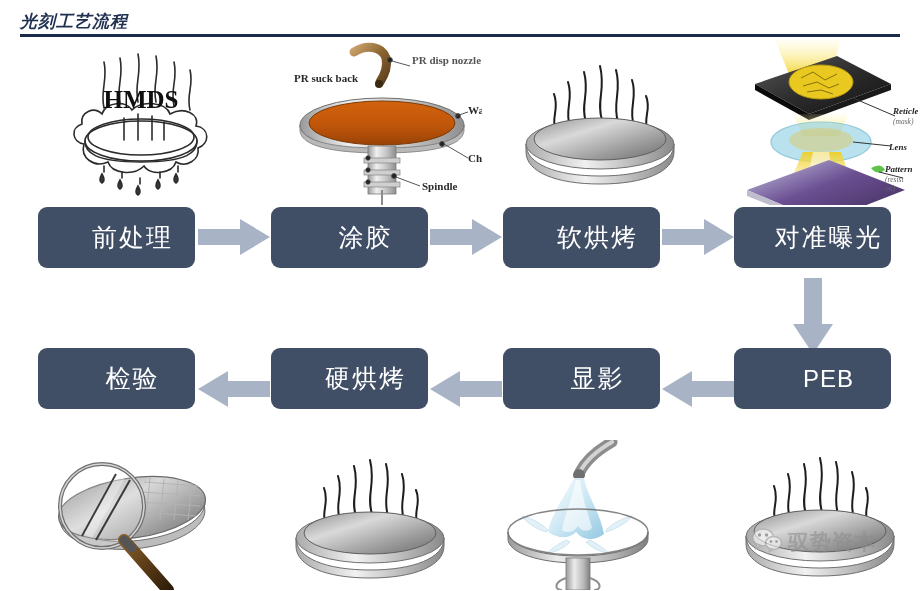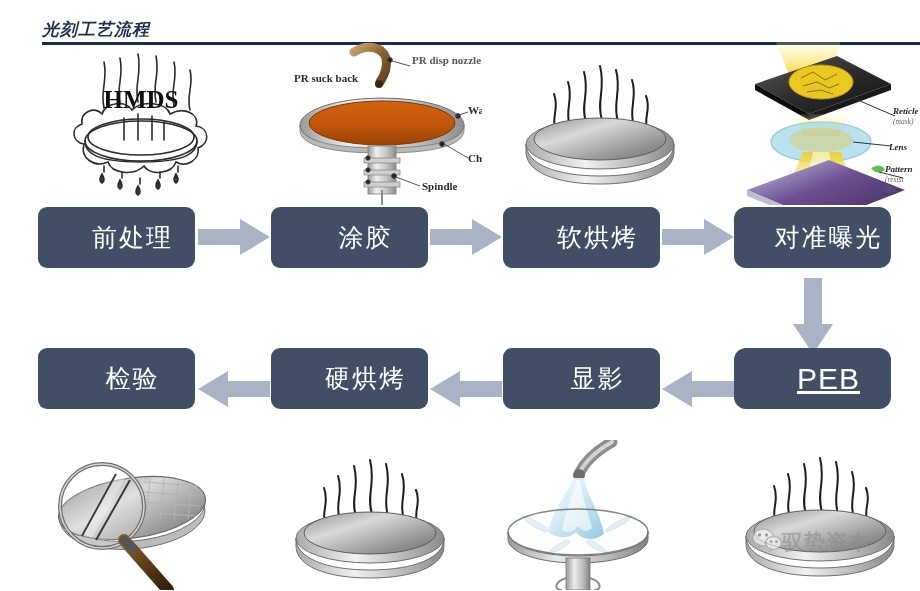--- a/index.html
+++ b/index.html
@@ -11,24 +11,23 @@
     width: 920px;
     height: 591px;
     position: relative;
     overflow: hidden;
     font-family: "Liberation Sans", "DejaVu Sans", sans-serif;
   }
 
   
   .title-bar {
     position: absolute;
-    left: 0; top: 16px;
+    left: 0; top: 8px;
     width: 748px;
     height: 30px;
-    margin-left: 22px;
   }
   .title-text {
     position: absolute;
     left: 20px;
     top: 2px;
     font-family: "Liberation Serif", "DejaVu Serif", serif;
     font-weight: bold;
     font-style: italic;
     font-size: 17px;
     color: #1f3051;
@@ -53,28 +52,28 @@
     border-radius: 9px;
     color: #ffffff;
     display: flex;
     align-items: center;
     justify-content: center;
     font-size: 25px;
     letter-spacing: 2px;
     box-sizing: border-box;
     padding-left: 32px;
   }
-  .flow-box.latin { font-size: 30px; letter-spacing: 1px; text-decoration: underline; }
+  .flow-box.latin { font-size: 24px; letter-spacing: 1px; }
 
   .row1 { top: 207px; }
   .row2 { top: 348px; }
   .c1 { left: 38px; }
   .c2 { left: 271px; }
   .c3 { left: 503px; }
-  .c4 { left: 734px; border-radius: 12px; }
+  .c4 { left: 734px; }
 
   
   .arrow-h {
     position: absolute;
     width: 72px;
     height: 40px;
     top: 217px;
   }
   .arrow-h.r2 { top: 369px; }
   .arrow-v {
@@ -99,20 +98,21 @@
   .ill-top { top: 40px; height: 160px; }
   .ill-bot { top: 440px; height: 150px; }
 
   
   .watermark {
     position: absolute;
     left: 752px;
     top: 528px;
     display: flex;
     align-items: center;
+    gap: 6px;
     opacity: 0.55;
   }
   .wm-text {
     font-family: "DejaVu Sans", sans-serif;
     font-weight: bold;
     font-size: 21px;
     color: #8c8c8c;
     letter-spacing: 1px;
     white-space: nowrap;
   }

